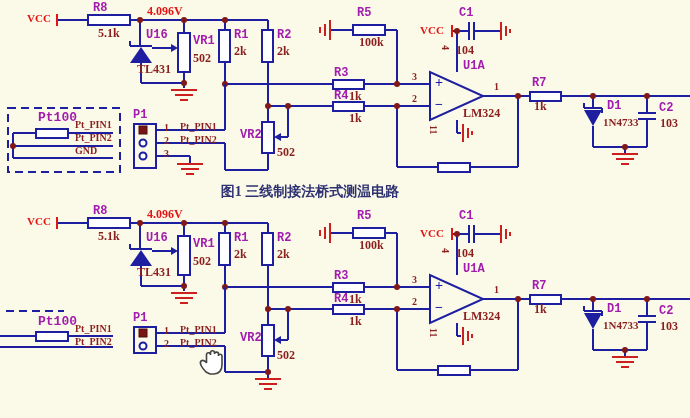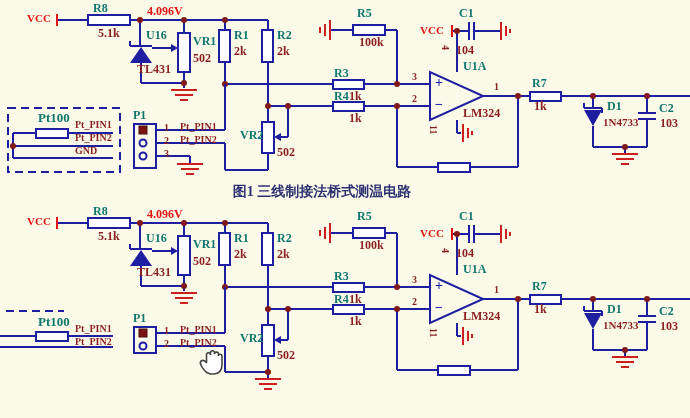--- a/index.html
+++ b/index.html
@@ -5,21 +5,21 @@
   html,body{margin:0;padding:0;}
   #stage{
     position:relative; width:690px; height:418px;
     background:#fbfae8; overflow:hidden;
     font-family:"Liberation Serif", serif;
   }
   .lbl{
     position:absolute; font-weight:bold; font-size:12px;
     white-space:nowrap; line-height:1; letter-spacing:0px;
   }
-  .b{color:#0f766e;}          
+  .b{color:#a21caf;font-family:Liberation Mono, monospace;}          
   .m{color:#8b1f1f;}          
   .r{color:#e41414;}          
   .s{font-size:10px;}
   .v11{font-size:11px;}
   .v13{font-size:13px;}
   .sign{font-size:14px; color:#1a1aaa;}
   .rot{transform:rotate(90deg); transform-origin:left top;}
   .caption{
     font-size:14px; color:#2e3272; width:300px; text-align:center;
   }
@@ -259,21 +259,21 @@
 <span class="lbl b" style="left:463px;top:60px">U1A</span>
 <span class="lbl m" style="left:463px;top:107px">LM324</span>
 <span class="lbl sign" style="left:435px;top:76px">+</span>
 <span class="lbl sign" style="left:435px;top:98px">−</span>
 <span class="lbl b" style="left:532px;top:77px">R7</span>
 <span class="lbl m" style="left:534px;top:100px">1k</span>
 <span class="lbl b" style="left:607px;top:100px">D1</span>
 <span class="lbl m v11" style="left:603px;top:117px">1N4733</span>
 <span class="lbl b" style="left:659px;top:102px">C2</span>
 <span class="lbl m" style="left:660px;top:117px">103</span>
-<span class="lbl caption" style="left:172px;top:185px">图1 三线制接法桥式测温电路</span>
+<span class="lbl caption" style="left:160px;top:185px">图1 三线制接法桥式测温电路</span>
 
 <span class="lbl r v11" style="left:27px;top:216px">VCC</span>
 <span class="lbl b" style="left:93px;top:205px">R8</span>
 <span class="lbl m" style="left:98px;top:230px">5.1k</span>
 <span class="lbl r" style="left:147px;top:208px">4.096V</span>
 <span class="lbl b" style="left:146px;top:232px">U16</span>
 <span class="lbl m" style="left:137px;top:266px">TL431</span>
 <span class="lbl b" style="left:193px;top:238px">VR1</span>
 <span class="lbl m" style="left:193px;top:255px">502</span>
 <span class="lbl b" style="left:234px;top:232px">R1</span>

